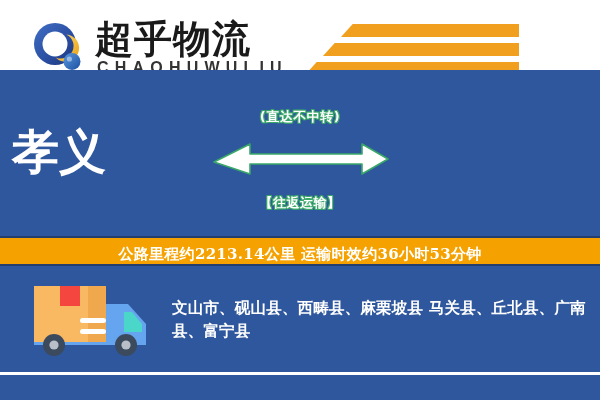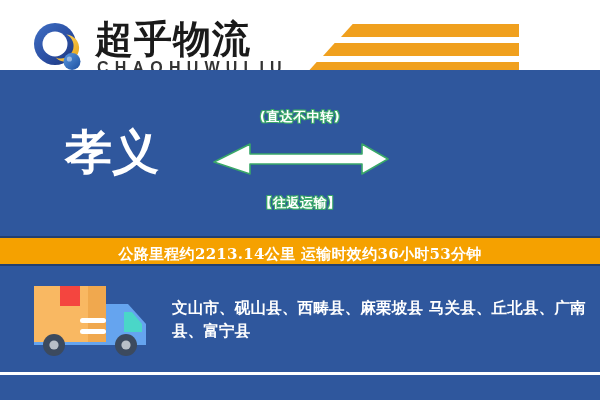--- a/index.html
+++ b/index.html
@@ -86,21 +86,20 @@
   }
   .city {
     position: absolute;
     top: 52px;
     width: 200px;
     font-family: "DejaVu Serif", "Liberation Serif", serif;
     font-size: 47px;
     font-weight: bold;
     color: #ffffff;
     line-height: 60px;
-    text-align: center;
     white-space: nowrap;
   }
   .city-origin { left: 12px; }
   .city-dest   { left: 388px; }
 
   .mid-block {
     position: absolute;
     left: 200px; top: 38px;
     width: 200px; height: 110px;
   }

